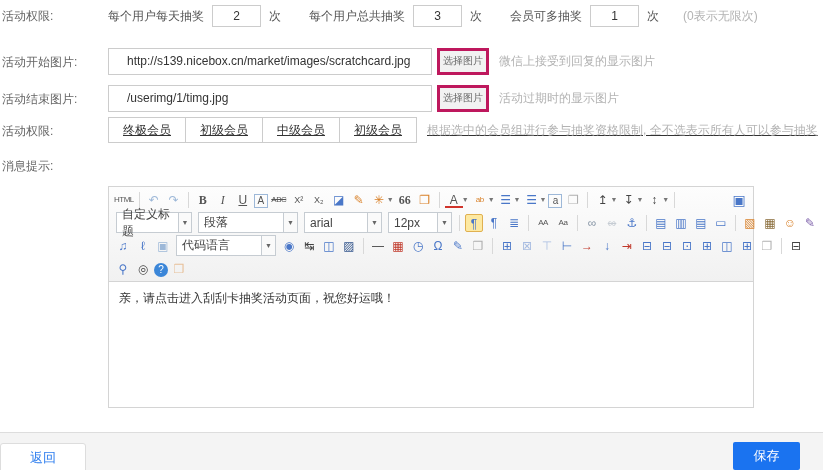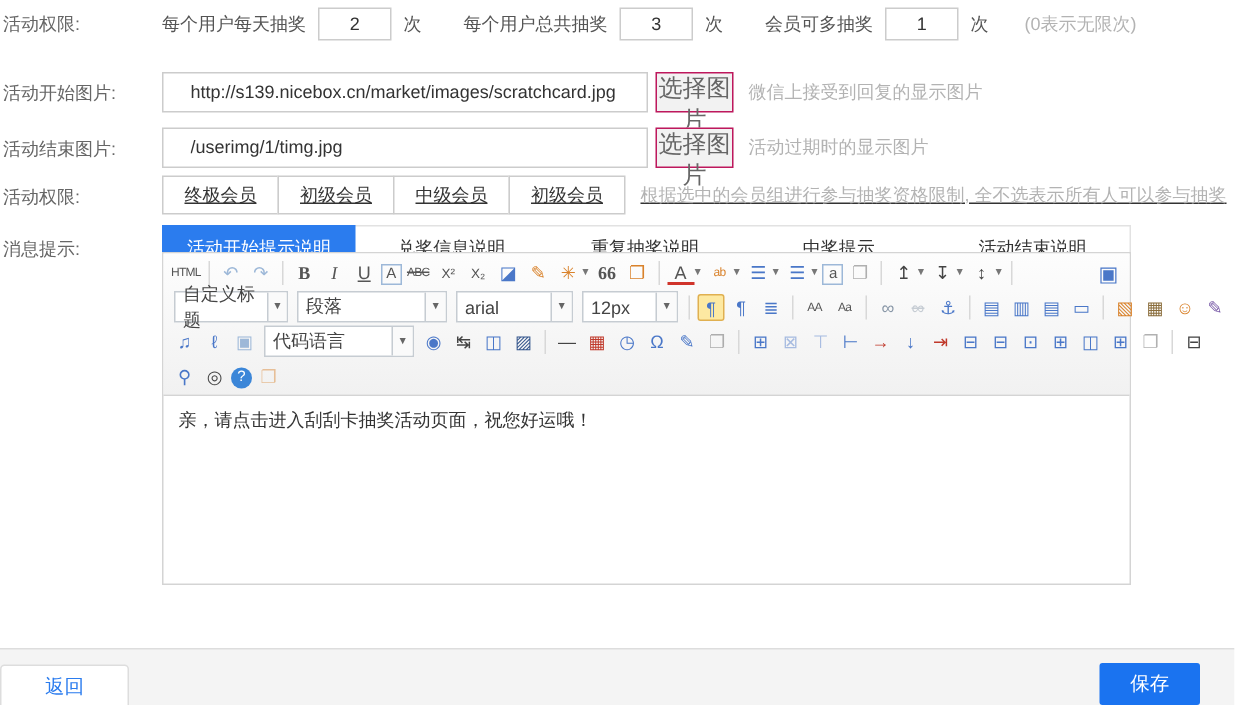--- a/index.html
+++ b/index.html
@@ -15,32 +15,32 @@
   .inline-label{color:#555;white-space:nowrap;}
   .unit{color:#555;margin:0 6px 0 8px;}
   .num-input{width:49px;height:22px;border:1px solid #ccc;text-align:center;
     font-size:12px;color:#333;margin-left:8px;font-family:inherit;}
   .gap{width:22px;}
   .hint{color:#b3b3b3;font-size:12px;margin-left:10px;white-space:nowrap;}
 
   .url-input{width:324px;height:27px;border:1px solid #ccc;padding:0 18px;
     font-size:12px;color:#333;font-family:inherit;}
   .pick-btn{height:27px;width:52px;margin-left:5px;background:#f2f2f2;
-    border:1px solid #be185d;color:#666;font-size:16px;cursor:pointer;font-family:inherit;}
+    border:3px solid #be185d;color:#666;font-size:10px;cursor:pointer;font-family:inherit;}
 
   .grp-btn{height:26px;padding:0 14px;background:#fff;border:1px solid #ccc;
     color:#333;font-size:12px;cursor:pointer;font-family:inherit;}
   .grp-btn + .grp-btn{margin-left:-1px;}
 
   .tabbar{margin-left:108px;width:646px;height:30px;border:1px solid #e2e2e2;
     display:flex;background:#fff;}
   .tab{flex:1;text-align:center;line-height:28px;color:#333;cursor:pointer;white-space:nowrap;}
   .tab.active{background:var(--accent);color:#fff;line-height:30px;margin:-1px;height:32px;}
 
-  .editor{position:absolute;top:168px;left:108px;width:646px;height:222px;
+  .editor{position:absolute;top:186px;left:108px;width:646px;height:222px;
     border:1px solid #d4d4d4;background:#fff;}
   .toolbar{background:linear-gradient(#fdfdfd,#f1f1f1);border-bottom:1px solid #d4d4d4;
     padding:1px 2px;}
   .tb-row{display:flex;align-items:center;height:23px;padding:0 2px;}
   .tb-icon{min-width:18px;height:18px;line-height:18px;text-align:center;font-size:12px;
     margin:0 1px;color:#555;cursor:pointer;white-space:nowrap;}
   .tb-sep{width:1px;height:16px;background:#d8d8d8;margin:0 4px;flex:none;}
   .tb-spacer{flex:1;}
   .tb-caret{font-size:7px;color:#777;margin:0 1px 0 -2px;cursor:pointer;}
   .tb-select{height:21px;border:1px solid #c6ccd2;background:#fff;display:flex;
@@ -123,27 +123,20 @@
       <button class="grp-btn">终极会员</button>
       <button class="grp-btn">初级会员</button>
       <button class="grp-btn">中级会员</button>
       <button class="grp-btn">初级会员</button>
       <span class="hint">根据选中的会员组进行参与抽奖资格限制, 全不选表示所有人可以参与抽奖</span>
     </div>
   </div>
 
   <div class="row" style="top:150px;height:30px;">
     <span class="row-label" style="top:8px">消息提示:</span>
-    <div class="tabbar">
-      <span class="tab active">活动开始提示说明</span>
-      <span class="tab">兑奖信息说明</span>
-      <span class="tab">重复抽奖说明</span>
-      <span class="tab">中奖提示</span>
-      <span class="tab">活动结束说明</span>
-    </div>
   </div>
 
   <div class="editor">
     <div class="toolbar">
         <div class="tb-row">
           <span class="tb-icon word">HTML</span>
           <span class="tb-sep"></span>
           <span class="tb-icon c-lightblue">↶</span>
           <span class="tb-icon c-lightblue">↷</span>
           <span class="tb-sep"></span>

